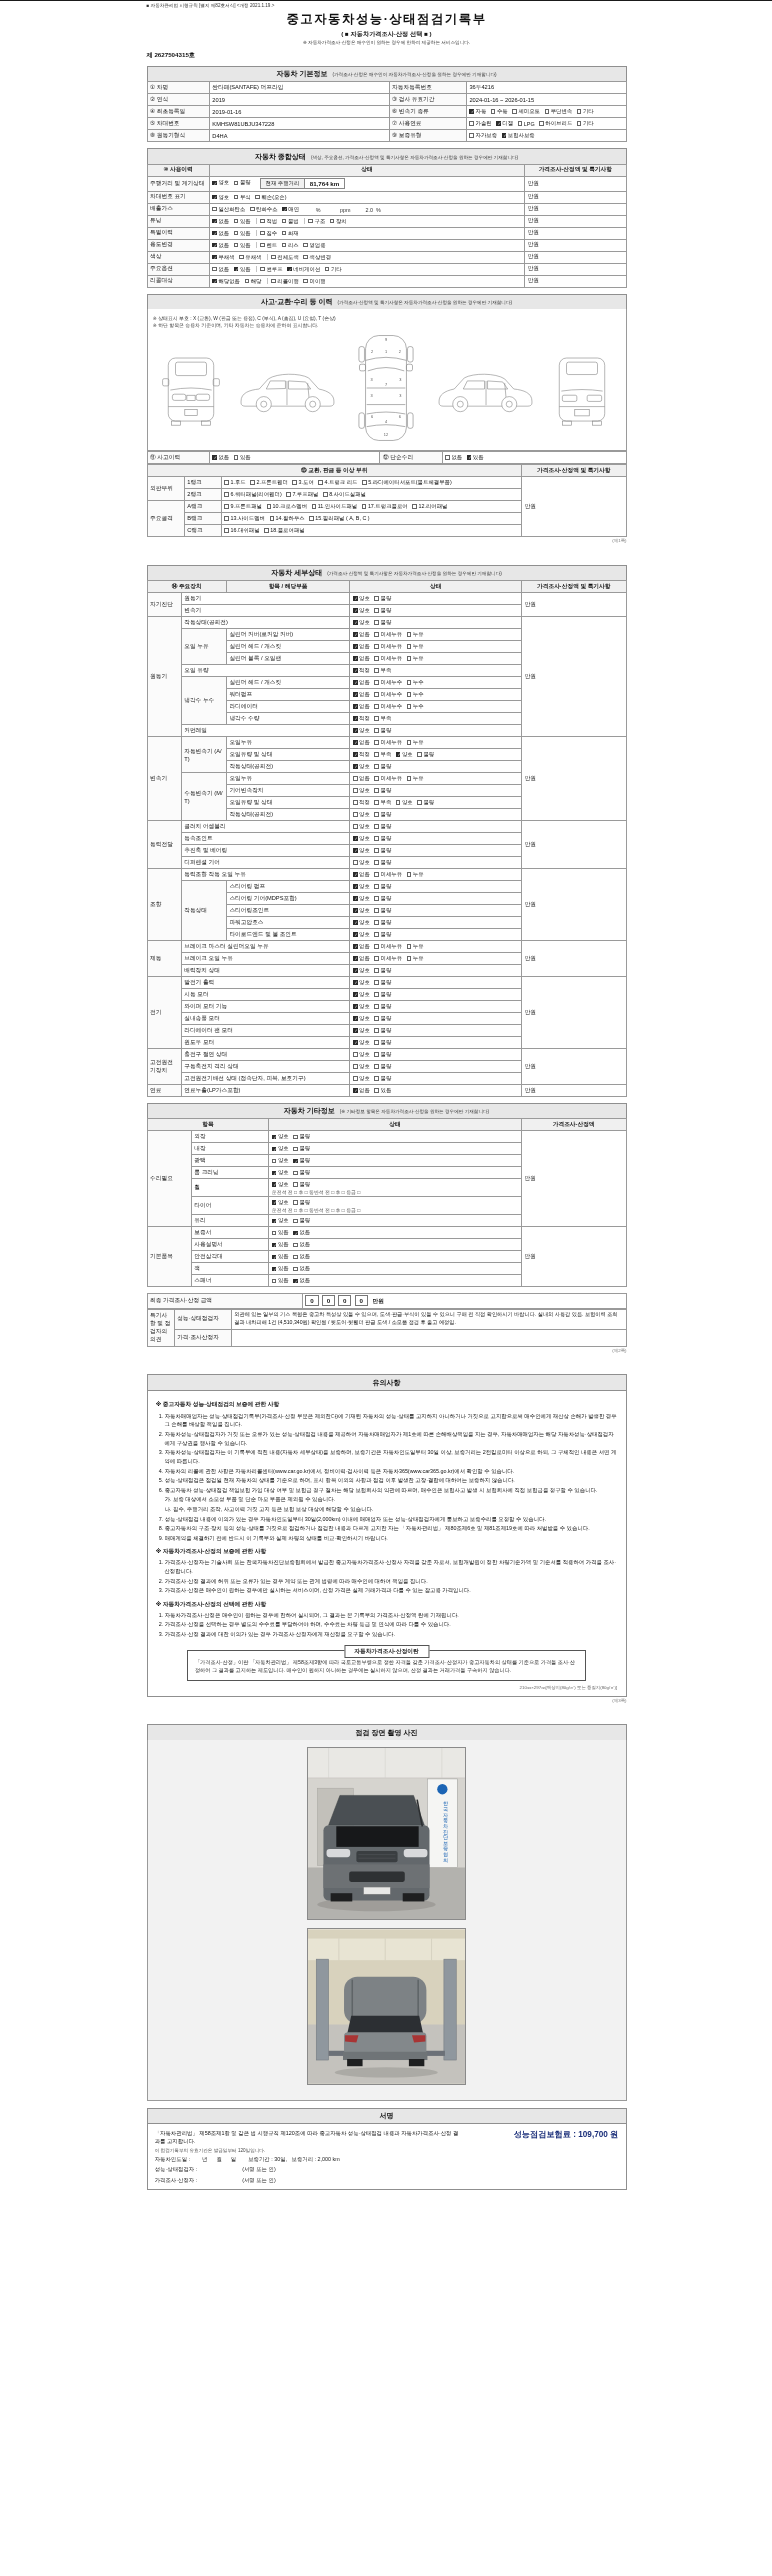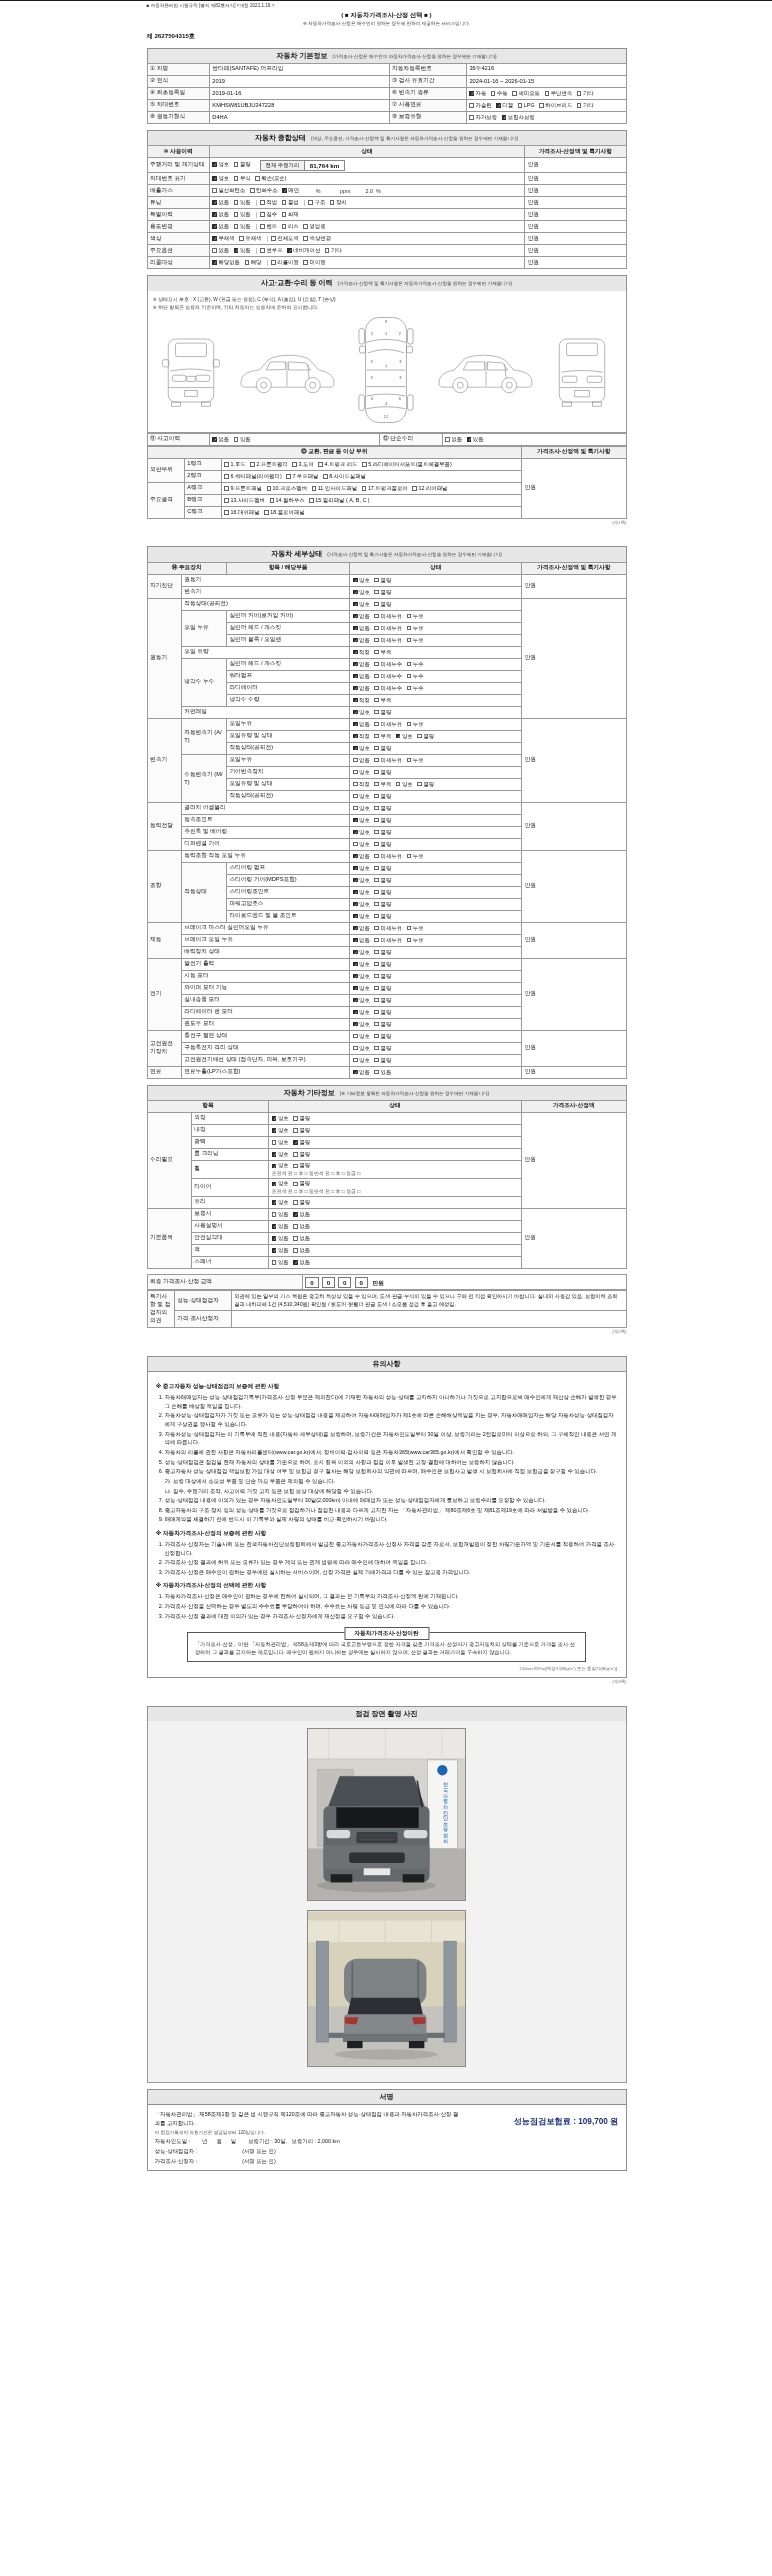--- a/index.html
+++ b/index.html
@@ -50,33 +50,34 @@
   .ni{margin:1px 0 1px 1px;text-indent:-5.7px;padding-left:7.7px;white-space:pre-wrap}
   .nbox{border:0.8px solid #555;margin:11.3px 31px 3.1px;padding:7.2px 7.2px 5.2px;position:relative}
   .nbox-title{position:absolute;top:-5.7px;left:50%;transform:translateX(-50%);background:#fff;
               border:0.5px solid #555;padding:1px 9.3px;font-weight:bold;font-size:5.7px;white-space:nowrap}
   .nbox-body{font-size:5.2px;line-height:1.55;color:#222}
   .paper-note{text-align:right;font-size:4.4px;color:#666;margin-top:3.1px}
   .mark{display:block;text-align:right;font-size:4.4px;color:#777;margin:1px 0}
   .photo-box{border:0.5px solid #9a9a9a;border-top:none;background:#f2f2f2;padding:7.2px 0;text-align:center}
   .photo{display:block;margin:0 auto 8.2px;border:0.5px solid #8a8a8a;background:#fff}
   .sign-box{border:0.5px solid #8f8f8f;padding:5.2px 7.2px;font-size:5.4px;background:#fff}
-  .sign-row{display:flex;justify-content:space-between;align-items:flex-end;margin-bottom:3.1px}
+  .sign-row{display:flex;justify-content:space-between;align-items:flex-start;margin-bottom:3.1px}
   .statement{width:309px;line-height:1.5}
   .ins{font-size:8.2px;font-weight:bold;color:#1b2f7a;white-space:nowrap}
   .sign-line{margin-top:3.1px;color:#222;white-space:pre}
 </style>
 </head>
 <body>
 
 <div class="toprule"></div>
 
 <div class="page">
 
   <div class="formref">■ 자동차관리법 시행규칙 [별지 제82호서식] &lt;개정 2021.1.19.&gt;</div>
+  <div class="title">중고자동차성능·상태점검기록부</div>
   <div class="subtitle">( ■ 자동차가격조사·산정 선택 ■ )</div>
   <div class="subnote">※ 자동차가격조사·산정은 매수인이 원하는 경우에 한하여 제공하는 서비스입니다.</div>
   <div class="docno">제 2627504315호</div>
 
   <div class="sec-bar">
     <span>자동차 기본정보</span>
     <span class="note">(가격조사·산정은 매수인이 자동차가격조사·산정을 원하는 경우에만 기재합니다)</span>
   </div>
   <table class="frm">
     <colgroup>

